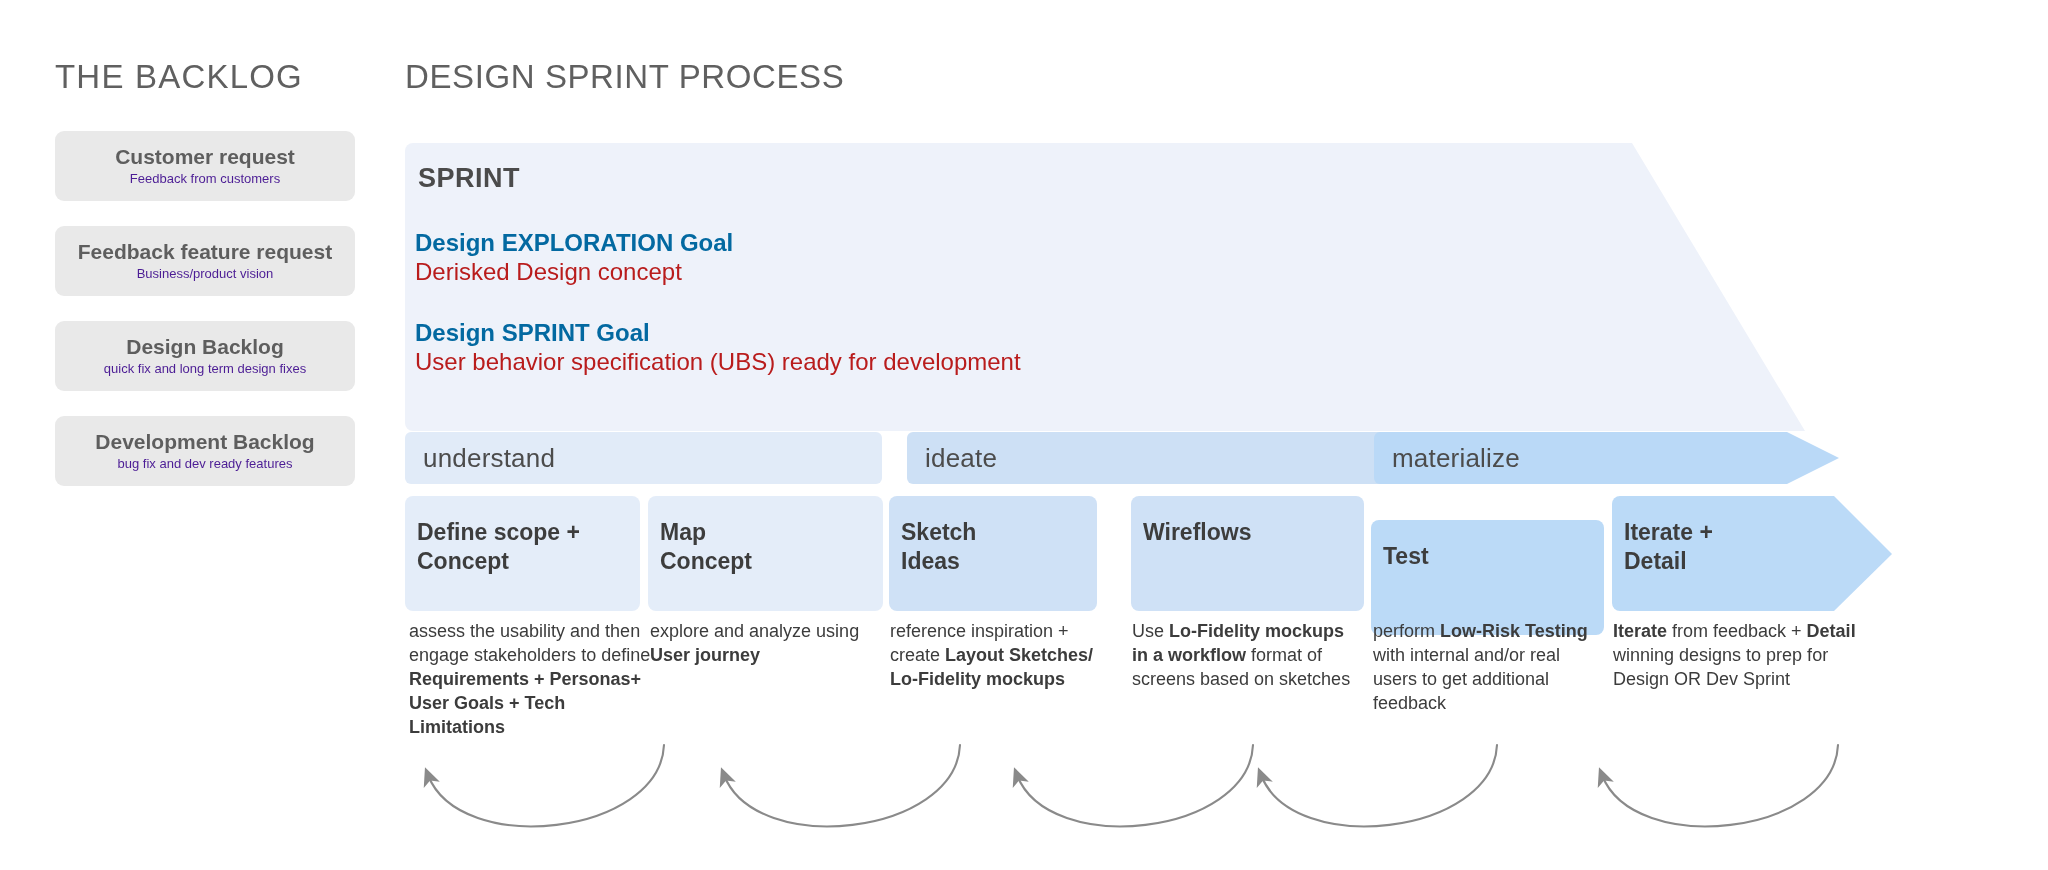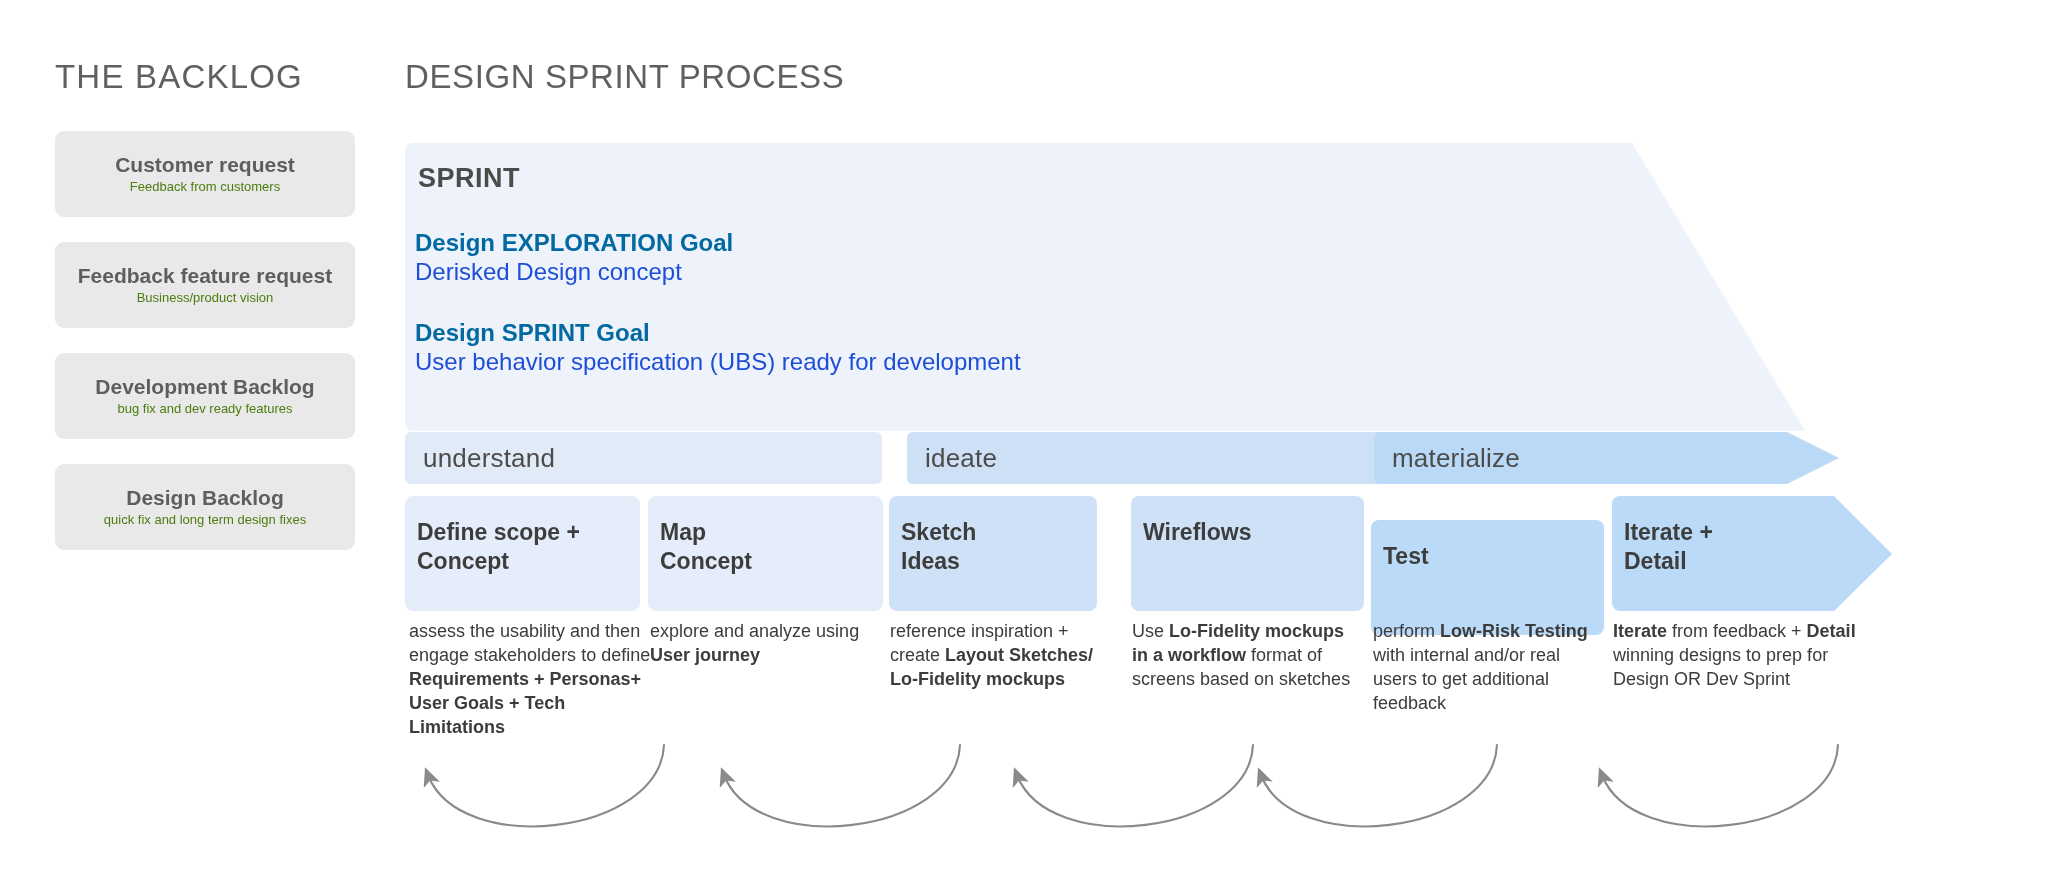--- a/index.html
+++ b/index.html
@@ -13,31 +13,31 @@
 
   
   .backlog-col { position:absolute; left:55px; top:58px; width:300px; }
   .col-title {
     font-size:33px; letter-spacing:1.2px; color:#606060;
     font-weight:400; white-space:nowrap;
   }
   .backlog-list { margin-top:35px; }
   .backlog-card {
     background:#e9e9e9; border-radius:9px;
-    width:300px; height:86px;
+    width:300px; height:70px;
     margin-bottom:25px;
     display:flex; flex-direction:column;
     align-items:center; justify-content:center;
     text-align:center;
   }
   .backlog-card .bc-title {
     font-size:21px; font-weight:700; color:#5e5e5e; line-height:1.15;
   }
   .backlog-card .bc-sub {
-    font-size:13px; color:#4d7c0f; margin-top:3px; line-height:1.15;
+    font-size:13px; color:#4c1d95; margin-top:3px; line-height:1.15;
   }
 
   
   .process-col { position:absolute; left:405px; top:58px; }
   .process-title {
     font-size:33px; letter-spacing:0.6px; color:#606060;
     font-weight:400; white-space:nowrap;
   }
 
   
@@ -52,21 +52,21 @@
     position:absolute; left:418px; top:163px;
     font-size:27px; font-weight:700; color:#4b4b4b; letter-spacing:0.5px;
   }
   .goal-block { position:absolute; left:415px; }
   .goal-1 { top:228px; }
   .goal-2 { top:318px; }
   .goal-head {
     font-size:24px; font-weight:700; color:#0369a1; line-height:1.22;
   }
   .goal-body {
-    font-size:24px; font-weight:400; color:#1d4ed8; line-height:1.22;
+    font-size:24px; font-weight:400; color:#b91c1c; line-height:1.22;
   }
 
   
   .phase-row { position:absolute; left:405px; top:432px; height:52px; }
   .phase {
     position:absolute; top:0; height:52px;
     border-radius:6px;
     display:flex; align-items:center;
   }
   .phase span {
@@ -133,27 +133,27 @@
         <div class="bc-title">Customer request</div>
         <div class="bc-sub">Feedback from customers</div>
       </div>
 
       <div class="backlog-card">
         <div class="bc-title">Feedback feature request</div>
         <div class="bc-sub">Business/product vision</div>
       </div>
 
       <div class="backlog-card">
+        <div class="bc-title">Design Backlog</div>
+        <div class="bc-sub">quick fix and long term design fixes</div>
+      </div>
+
+      <div class="backlog-card">
         <div class="bc-title">Development Backlog</div>
         <div class="bc-sub">bug fix and dev ready features</div>
-      </div>
-
-      <div class="backlog-card">
-        <div class="bc-title">Design Backlog</div>
-        <div class="bc-sub">quick fix and long term design fixes</div>
       </div>
 
     </div>
   </div>
 
   <div class="process-col">
     <div class="process-title">DESIGN SPRINT PROCESS</div>
   </div>
 
   <div class="sprint-banner" style="background: rgb(238, 242, 250);"></div>

